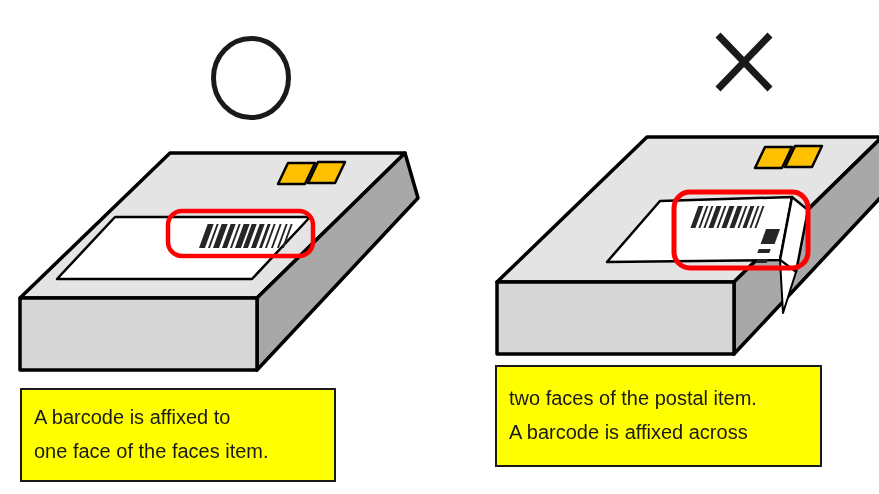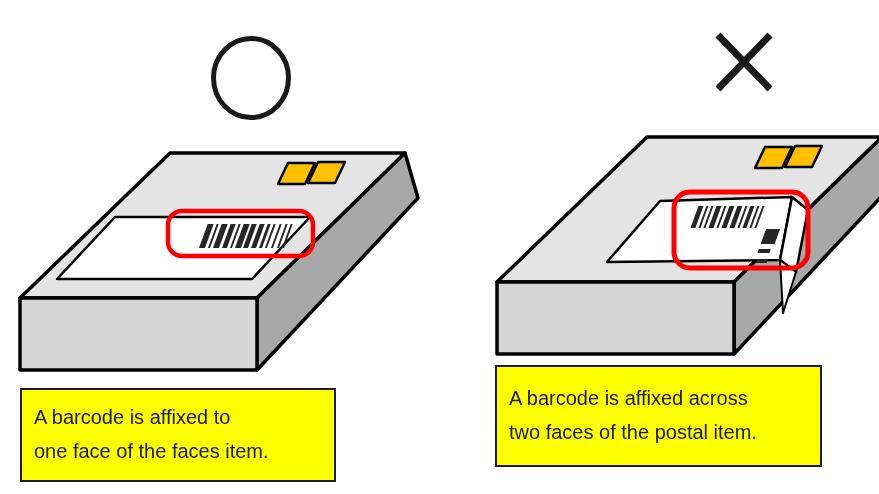--- a/index.html
+++ b/index.html
@@ -115,18 +115,18 @@
 
       <g stroke="#000" stroke-width="2.5" stroke-linejoin="round">
         <polygon points="283,25 310,25 300,46 273,46" fill="#FFC000"></polygon>
         <polygon points="313,24 340,24 330,45 303,45" fill="#FFC000"></polygon>
       </g>
 
       <rect x="192" y="70" width="134" height="76" rx="16" ry="16" fill="none" stroke-width="5" stroke="#FF0000"></rect>
     </svg>
 
     <div class="caption abs" style="left:55px;top:365px;width:327px;height:102px;padding-top:14px;">
+      <span class="cap-line">two faces of the postal item.</span>
       <span class="cap-line">A barcode is affixed across</span>
-      <span class="cap-line">two faces of the postal item.</span>
     </div>
   </div>
 
 </div>
 
 </body></html>

